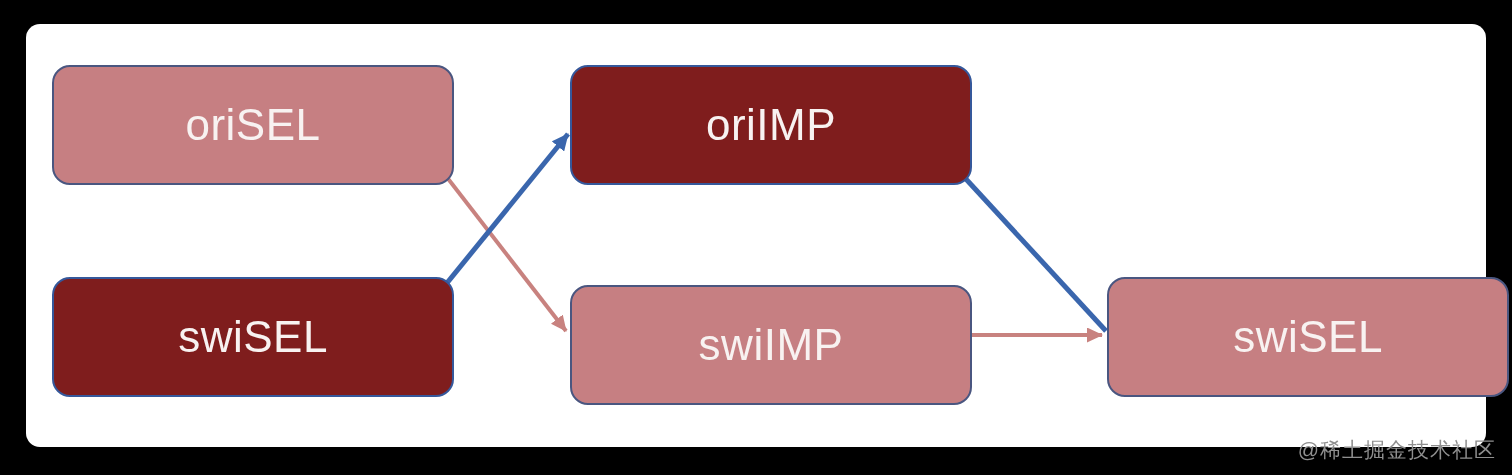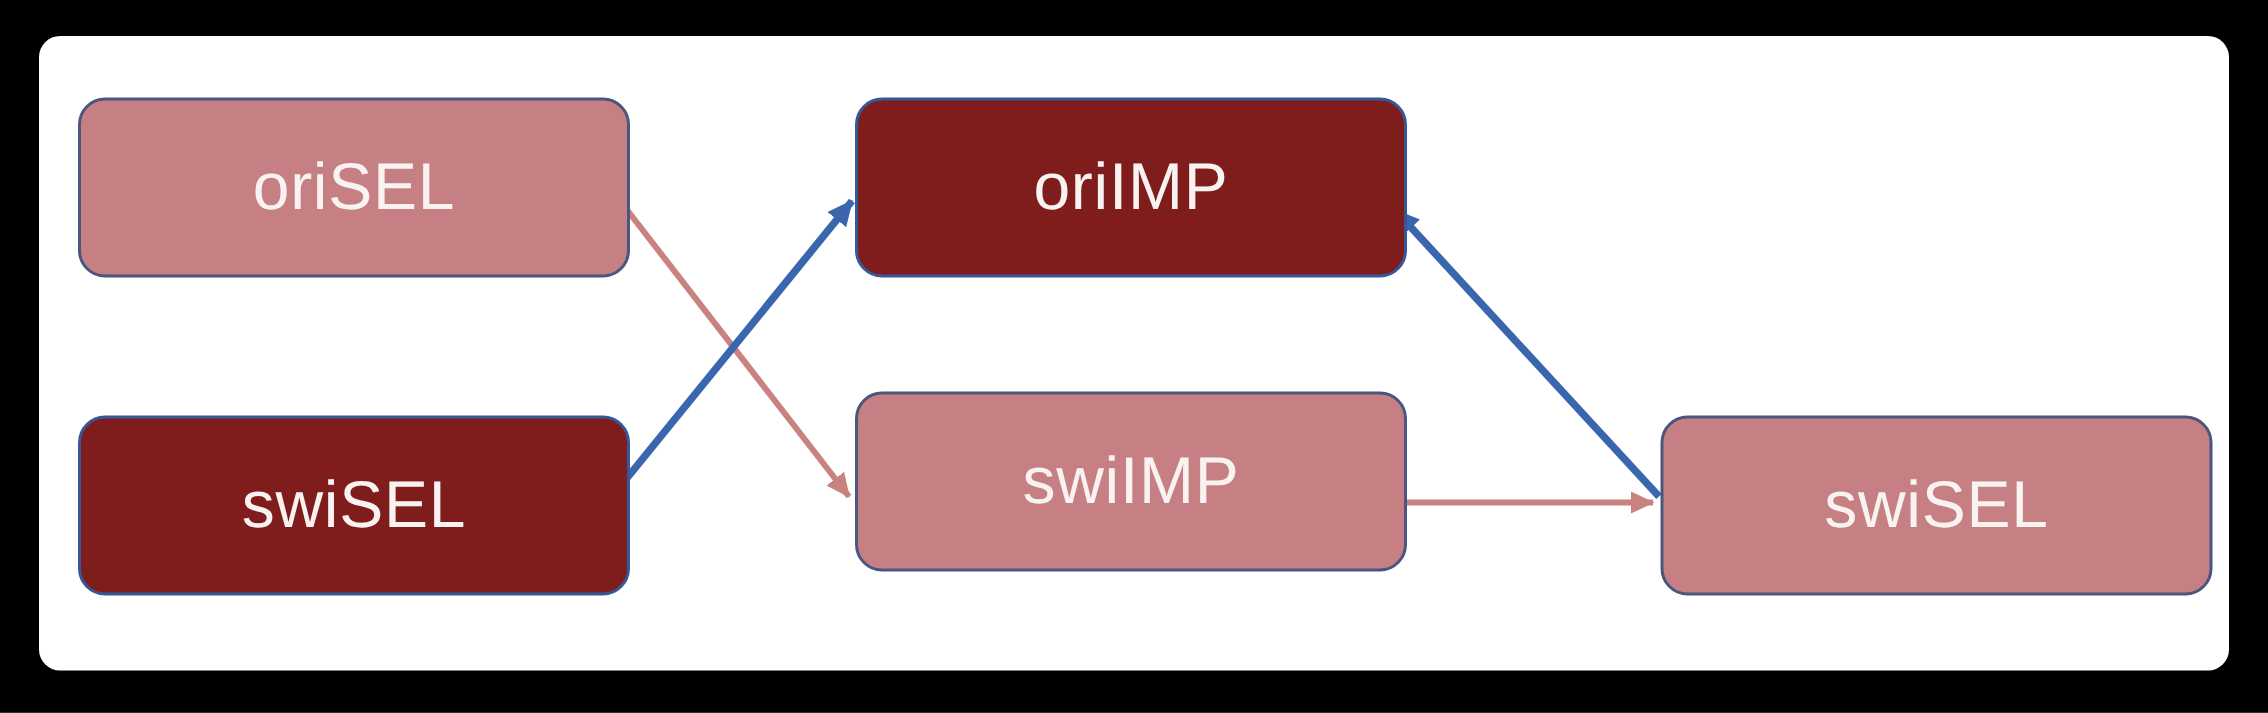--- a/index.html
+++ b/index.html
@@ -29,21 +29,21 @@
   .arrows {
     position: absolute;
     left: 0;
     top: 0;
     width: 1512px;
     height: 475px;
     pointer-events: none;
   }
   .node {
     position: absolute;
-    width: 368px;
+    width: 402px;
     height: 120px;
     border-radius: 18px;
     display: flex;
     align-items: center;
     justify-content: center;
     font-size: 44px;
     letter-spacing: 0.5px;
     color: #f8f2f1;
     box-sizing: border-box;
   }
@@ -51,21 +51,21 @@
     background: #c67f82;
     border: 2px solid #4a5680;
   }
   .node.blue {
     background: #7f1d1d;
     border: 2px solid #35589b;
   }
   .n-orisel       { left: 52px;   top: 65px;  }
   .n-swisel-left  { left: 52px;   top: 277px; }
   .n-oriimp       { left: 570px;  top: 65px;  }
-  .n-swiimp       { left: 570px;  top: 261px; justify-content: center; }
+  .n-swiimp       { left: 570px;  top: 285px; justify-content: center; }
   .n-swisel-right { left: 1107px; top: 277px; }
   .watermark {
     position: absolute;
     top: 436px;
     right: 16px;
     font-size: 21px;
     letter-spacing: 1px;
     color: #8f8f8f;
     white-space: nowrap;
   }
@@ -109,14 +109,15 @@
   </div>
 
   <div class="node pink n-swiimp">
     <span>swiIMP</span>
   </div>
 
   <div class="node pink n-swisel-right">
     <span>swiSEL</span>
   </div>
 
+  <div class="watermark">@稀土掘金技术社区</div>
 
 </div>
 
 </body></html>

